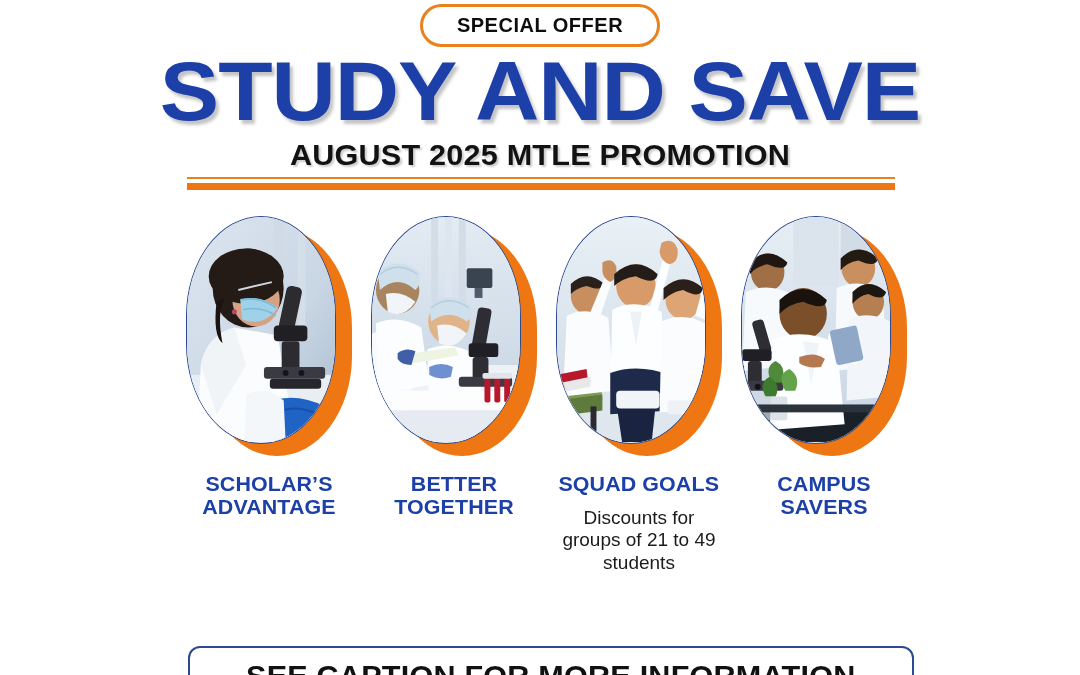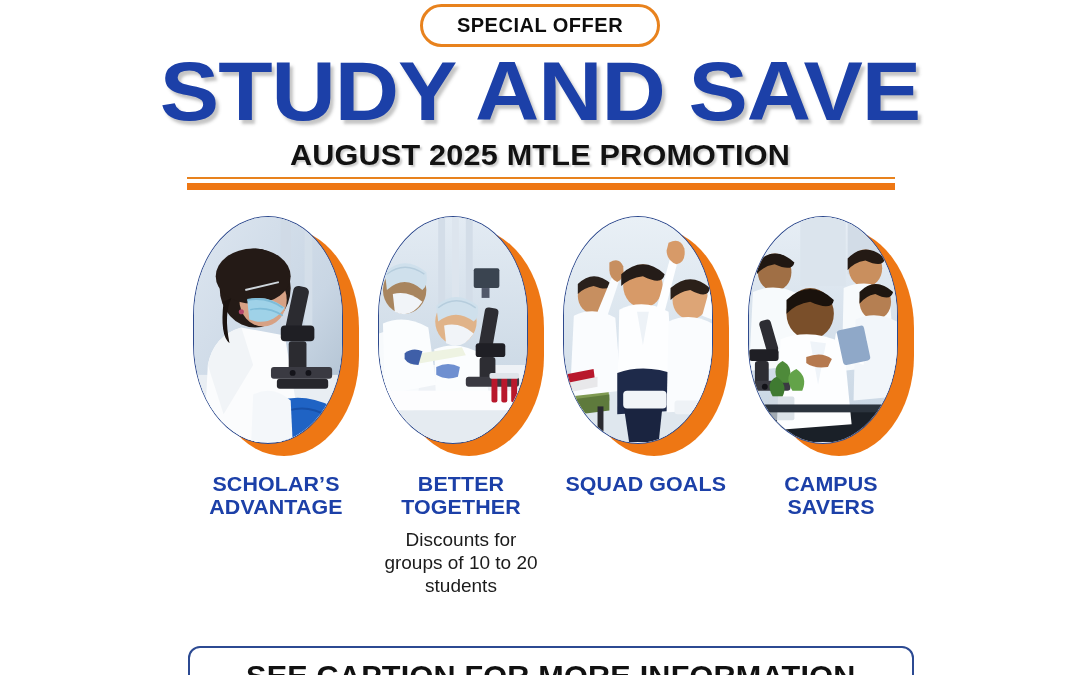--- a/index.html
+++ b/index.html
@@ -90,21 +90,21 @@
   .divider .bar {
     margin-top: 4px;
     height: 7px;
     background: #ee7714;
     width: 100%;
   }
 
   
   .cards {
     position: absolute;
-    left: 193px;
+    left: 186px;
     top: 216px;
     width: 726px;
     display: flex;
     gap: 19px;
   }
   .card {
     width: 166px;
     display: flex;
     flex-direction: column;
     align-items: center;
@@ -288,21 +288,20 @@
             <path d="M26 138 Q34 132 44 136 L40 150 Q30 150 26 144 Z" fill="#3f5fa8"></path>
             <path d="M58 152 Q70 146 82 152 L80 162 Q68 166 58 160 Z" fill="#6e8fd0"></path>
             <rect x="114" y="162" width="6" height="26" rx="2" fill="#b8182c"></rect>
             <rect x="124" y="162" width="6" height="26" rx="2" fill="#b8182c"></rect>
             <rect x="134" y="162" width="6" height="26" rx="2" fill="#b8182c"></rect>
             <rect x="112" y="158" width="30" height="6" rx="2" fill="#dfe5ea"></rect>
           </svg>
         </div>
       </div>
       <div class="card-title">BETTER TOGETHER</div>
-      <div class="card-desc">Discounts for groups of 10 to 20 students</div>
     </div>
 
     <div class="card">
       <div class="photo-wrap">
         <div class="photo-back"></div>
         <div class="photo">
           <svg class="scene" viewBox="0 0 150 228" preserveAspectRatio="xMidYMid slice">
             <defs>
               <linearGradient id="bg3" x1="0" y1="0" x2="0" y2="1">
                 <stop offset="0%" stop-color="#e9f0f6"></stop>
@@ -333,20 +332,21 @@
             <rect x="60" y="176" width="44" height="18" rx="4" fill="#f2f5f8"></rect>
             <ellipse cx="128" cy="84" rx="18" ry="20" fill="#dda576"></ellipse>
             <path d="M108 72 Q128 54 148 72 Q146 84 128 74 Q116 76 108 84 Z" fill="#2b2019"></path>
             <path d="M106 106 Q128 96 150 108 L150 196 L104 198 Z" fill="#fafcfe"></path>
             <path d="M140 100 L150 64 L150 104 Z" fill="#fafcfe"></path>
             <rect x="112" y="186" width="38" height="14" rx="3" fill="#eef2f6"></rect>
           </svg>
         </div>
       </div>
       <div class="card-title">SQUAD GOALS</div>
+      <div class="card-desc">Discounts for groups of 21 to 49 students</div>
     </div>
 
     <div class="card">
       <div class="photo-wrap">
         <div class="photo-back"></div>
         <div class="photo">
           <svg class="scene" viewBox="0 0 150 228" preserveAspectRatio="xMidYMid slice">
             <defs>
               <linearGradient id="bg4" x1="0" y1="0" x2="0" y2="1">
                 <stop offset="0%" stop-color="#e7eef5"></stop>

